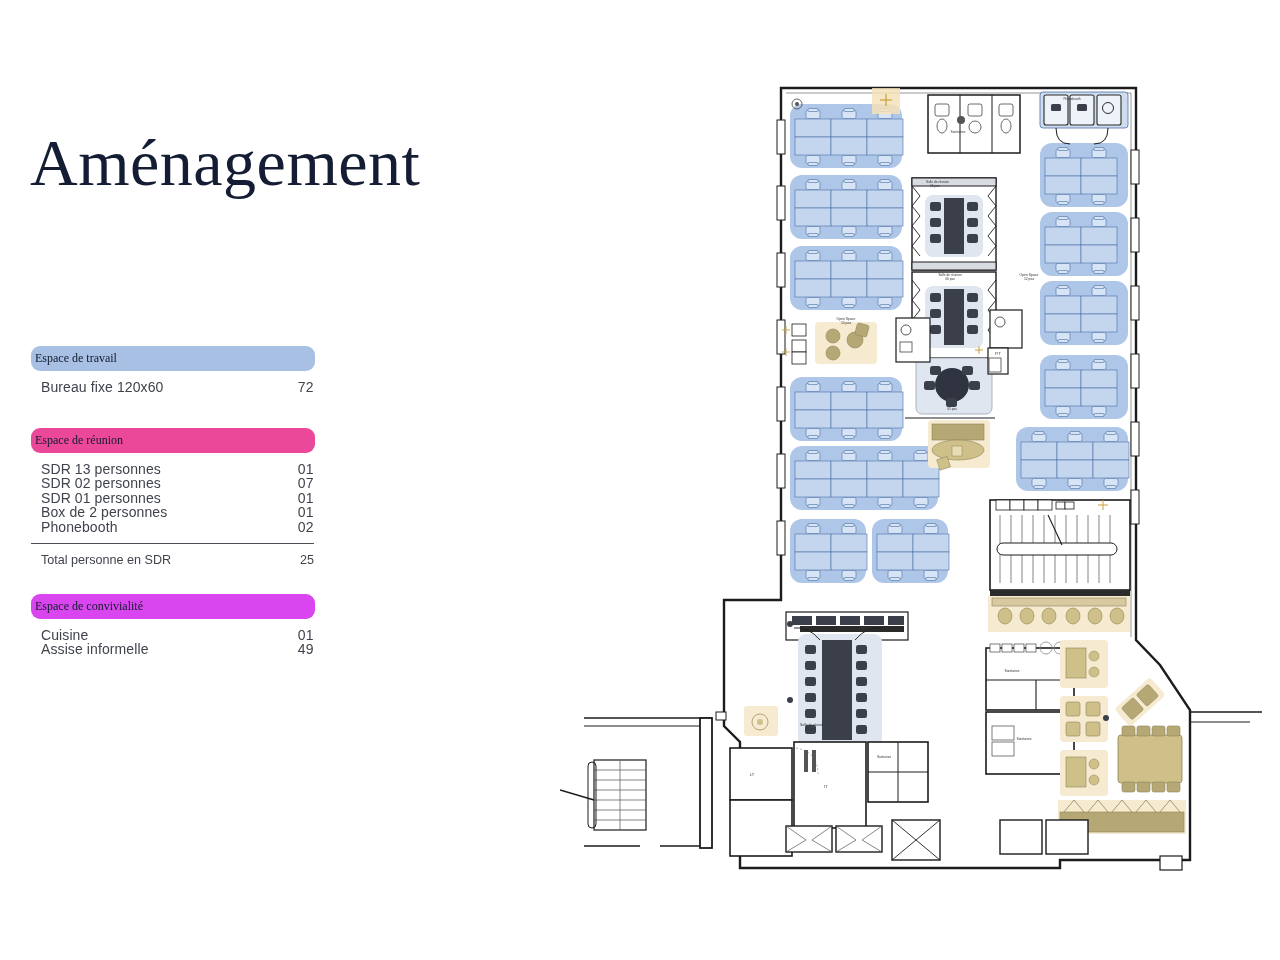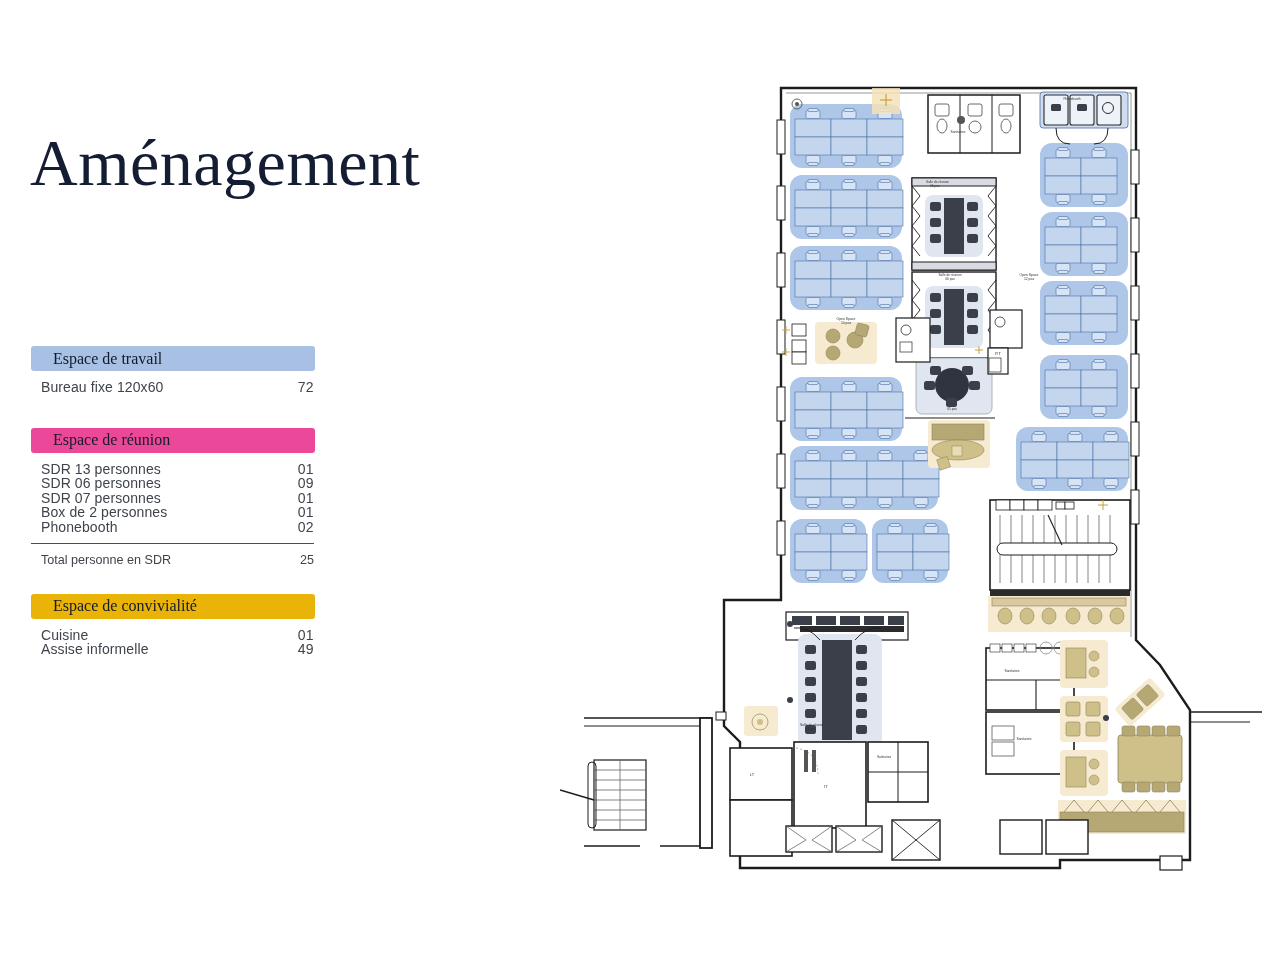--- a/index.html
+++ b/index.html
@@ -17,29 +17,29 @@
     position:absolute;left:30px;top:130px;
     font-family:"Liberation Serif", serif;
     font-size:66px;line-height:1;
     color:#141d33;letter-spacing:0.5px;
     white-space:nowrap;
   }
 
   .tables{position:absolute;left:31px;top:346px;width:284px;}
 
   .sec-head{
-    height:25px;border-radius:3px;
+    height:25px;border-radius:9px;
     display:flex;align-items:center;
-    padding-left:22px;box-sizing:border-box;
+    padding-left:4px;box-sizing:border-box;
     font-family:"Liberation Serif", serif;
-    font-size:16px;color:#121a2c;
+    font-size:12px;color:#121a2c;
   }
   .sec-head.work{background:#a8c0e4;}
   .sec-head.meet{background:#ec4899;}
-  .sec-head.conv{background:#eab308;}
+  .sec-head.conv{background:#d946ef;}
 
   .rows{padding:9px 0 0 10px;}
   .row{
     display:flex;justify-content:space-between;
     font-size:14px;color:#3f434c;
     line-height:14.6px;padding:0 0 0 0;
     width:273px;
   }
   .row .lbl{letter-spacing:0.1px;}
   .row .val{letter-spacing:0.4px;}
@@ -82,25 +82,25 @@
 
       <div class="gap-a"></div>
 
       <div class="sec-head meet">Espace de réunion</div>
       <div class="rows">
         <div class="row">
           <span class="lbl">SDR 13 personnes</span>
           <span class="val">01</span>
         </div>
         <div class="row">
-          <span class="lbl">SDR 06 personnes</span>
-          <span class="val">09</span>
+          <span class="lbl">SDR 02 personnes</span>
+          <span class="val">07</span>
         </div>
         <div class="row">
-          <span class="lbl">SDR 07 personnes</span>
+          <span class="lbl">SDR 01 personnes</span>
           <span class="val">01</span>
         </div>
         <div class="row">
           <span class="lbl">Box de 2 personnes</span>
           <span class="val">01</span>
         </div>
         <div class="row">
           <span class="lbl">Phonebooth</span>
           <span class="val">02</span>
         </div>

